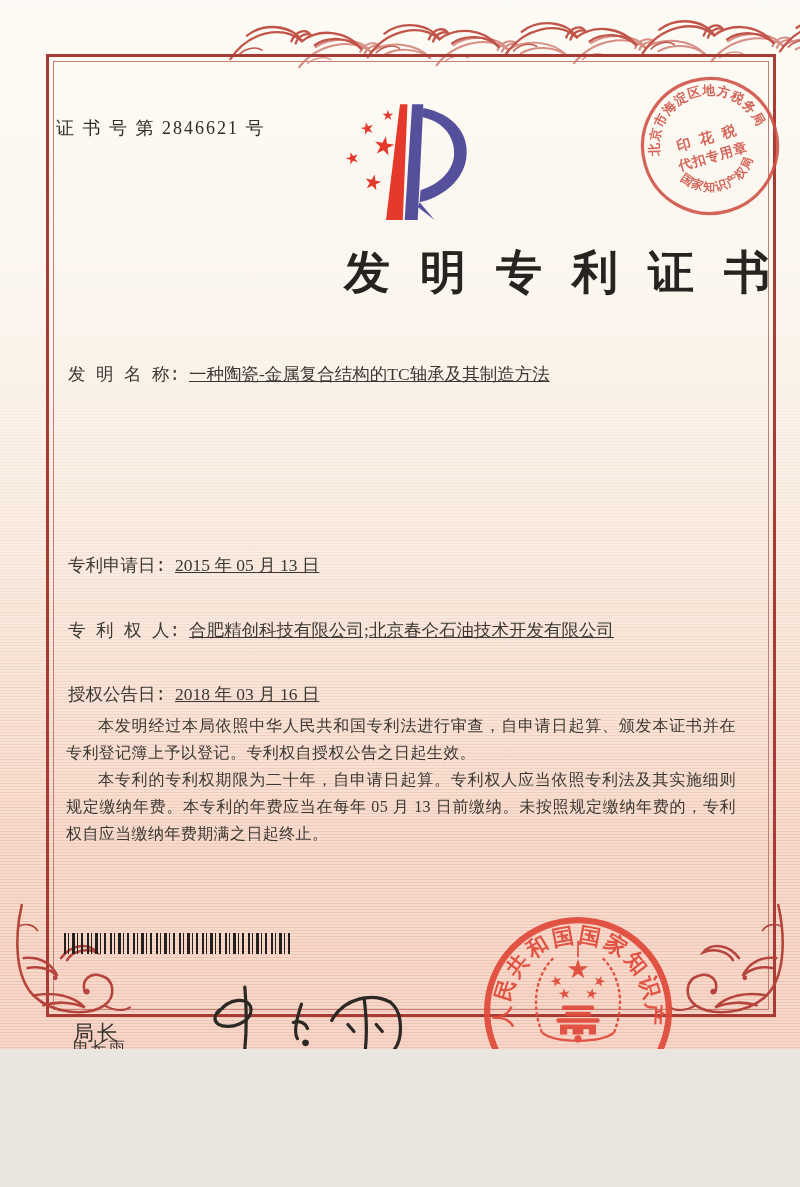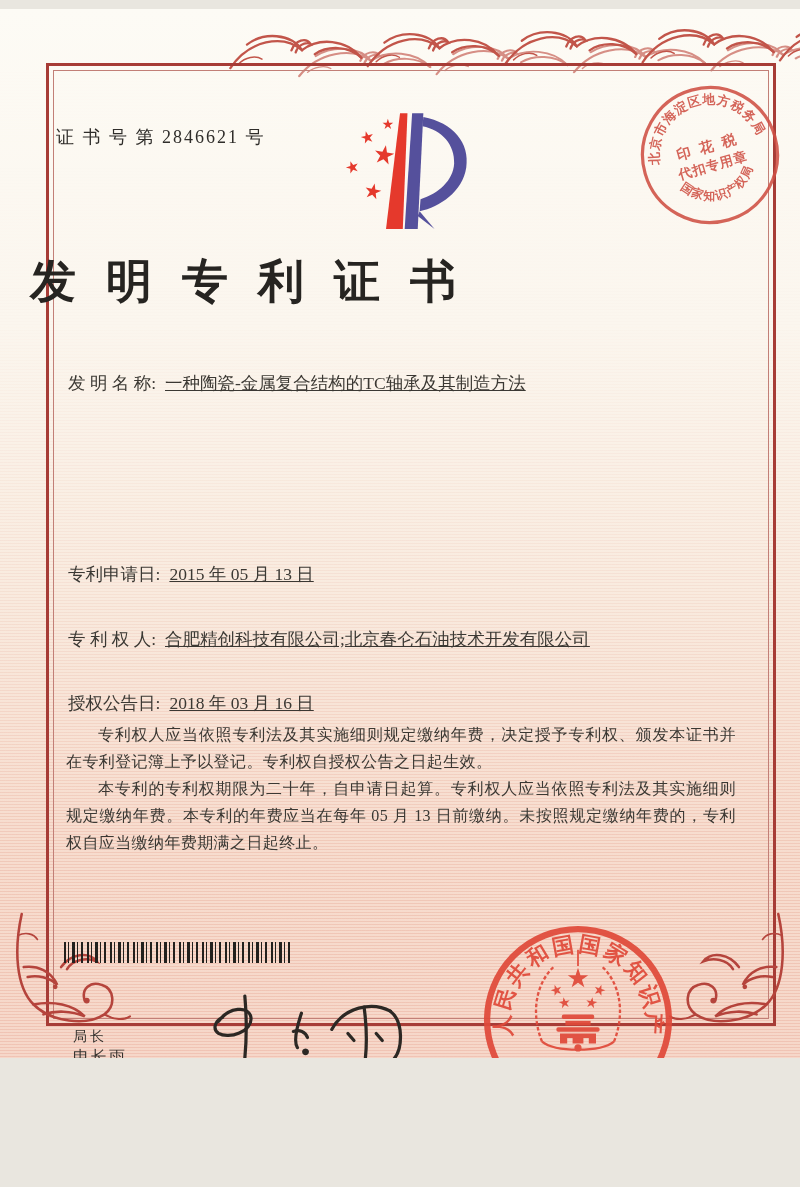--- a/index.html
+++ b/index.html
@@ -1,17 +1,17 @@
 <!DOCTYPE html>
 <html><head>
 <meta charset="utf-8">
 <style>
   html,body{margin:0;padding:0;background:#e9e6df;}
   .page{
-    position:relative;width:800px;height:1049px;margin:9px auto;overflow:hidden;
+    position:relative;width:800px;height:1049px;margin:0 auto;overflow:hidden;
     background:linear-gradient(180deg,#fdfbf5 0%,#fbf6ee 30%,#f9ebdf 55%,#f7ddcf 78%,#f6d7c9 100%);
     font-family:"Liberation Serif","DejaVu Serif",serif;color:#3b3833;
   }
   .stripes{
     position:absolute;inset:0;pointer-events:none;
     background:repeating-linear-gradient(180deg,rgba(219,128,105,0.22) 0 1px,rgba(219,128,105,0) 1px 3px);
     -webkit-mask-image:linear-gradient(180deg,rgba(0,0,0,0) 0%,rgba(0,0,0,0.05) 30%,rgba(0,0,0,0.55) 62%,#000 85%);
     mask-image:linear-gradient(180deg,rgba(0,0,0,0) 0%,rgba(0,0,0,0.05) 30%,rgba(0,0,0,0.55) 62%,#000 85%);
   }
   .band-top{position:absolute;left:228px;right:-6px;top:2px;height:74px;transform:rotate(-0.8deg);}
@@ -20,39 +20,39 @@
     border:3px solid #a73c36;
   }
   .frame-inner{position:absolute;inset:4px;border:1px solid #c27f77;}
   .corner-flourish{position:absolute;width:128px;height:128px;}
   .corner-bl{left:4px;bottom:20px;}
   .corner-br{right:4px;bottom:20px;transform:scaleX(-1);}
   .cert-number{position:absolute;left:56px;top:116px;font-size:18px;letter-spacing:2px;color:#2f2d2a;}
   .logo{position:absolute;left:330px;top:100px;width:140px;height:128px;}
   .tax-stamp{position:absolute;left:634px;top:70px;width:152px;height:152px;transform:rotate(-16deg);opacity:0.88;}
   .title{
-    position:absolute;left:0;right:0;top:242px;text-align:left;
+    position:absolute;left:0;right:0;top:242px;text-align:right;
     font-size:46px;font-weight:600;color:#262421;letter-spacing:30px;text-indent:30px;
   }
   .field{position:absolute;left:68px;right:44px;font-size:17.5px;white-space:nowrap;}
-  .field .f-label{display:inline-block;color:#3b3833;}
+  .field .f-label{display:inline-block;color:#3b3833;font-family:Liberation Mono, monospace;}
   .field .f-value{color:#3b3833;margin-left:9px;text-decoration:underline;}
   .f0{top:362px}.f1{top:430px}.f2{top:496px}.f3{top:553px}.f4{top:618px}.f5{top:682px}
   .legal{position:absolute;left:66px;width:670px;top:712px;font-size:16px;line-height:27px;text-align:justify;letter-spacing:0.4px;}
   .legal p{margin:0;text-indent:2em;}
   .barcode{
     position:absolute;left:64px;top:933px;width:228px;height:21px;
     background:repeating-linear-gradient(90deg,
       #23211e 0 2px,rgba(0,0,0,0) 2px 4px,
       #23211e 4px 5px,rgba(0,0,0,0) 5px 8px,
       #23211e 8px 11px,rgba(0,0,0,0) 11px 13px,
       #23211e 13px 14px,rgba(0,0,0,0) 14px 17px,
       #23211e 17px 19px,rgba(0,0,0,0) 19px 23px);
   }
-  .signer-title{position:absolute;left:73px;top:1019px;font-family:"Liberation Sans","DejaVu Sans",sans-serif;font-size:14px;letter-spacing:3px;color:#36332f;}
+  .signer-title{position:absolute;left:73px;top:1019px;font-family:"Liberation Sans","DejaVu Sans",sans-serif;font-size:21px;letter-spacing:3px;color:#36332f;}
   .signer-name{position:absolute;left:73px;top:1038px;font-family:Liberation Sans, sans-serif;font-size:16px;letter-spacing:2px;color:#36332f;}
   .signature{position:absolute;left:202px;top:982px;width:212px;height:96px;}
   .office-seal{position:absolute;left:479px;top:912px;width:198px;height:198px;opacity:0.93;}
   .issue-date{position:absolute;left:496px;top:1063px;font-size:18px;color:#3a352f;letter-spacing:1px;}
 </style>
 </head>
 <body>
 
 <div class="page">
   <div class="stripes"></div>
@@ -154,21 +154,21 @@
     <span class="f-label">专利申请日:</span><span class="f-value">2015 年 05 月 13 日</span>
   </div>
   <div class="field f4">
     <span class="f-label">专 利 权 人:</span><span class="f-value">合肥精创科技有限公司;北京春仑石油技术开发有限公司</span>
   </div>
   <div class="field f5">
     <span class="f-label">授权公告日:</span><span class="f-value">2018 年 03 月 16 日</span>
   </div>
 
   <div class="legal">
-    <p>专利权人应当依照专利法及其实施细则规定缴纳年费，决定授予专利权、颁发本证书并在专利登记簿上予以登记。专利权自授权公告之日起生效。</p>
+    <p>本发明经过本局依照中华人民共和国专利法进行审查，自申请日起算、颁发本证书并在专利登记簿上予以登记。专利权自授权公告之日起生效。</p>
     <p>本专利的专利权期限为二十年，自申请日起算。专利权人应当依照专利法及其实施细则规定缴纳年费。本专利的年费应当在每年 05 月 13 日前缴纳。未按照规定缴纳年费的，专利权自应当缴纳年费期满之日起终止。</p>
   </div>
 
   <div class="barcode"></div>
 
   <div class="signer-title">局长</div>
   <div class="signer-name">申长雨</div>
 
   <svg class="signature" viewBox="0 0 205 95">
     <g fill="none" stroke="#2c2824" stroke-width="3.2" stroke-linecap="round">

